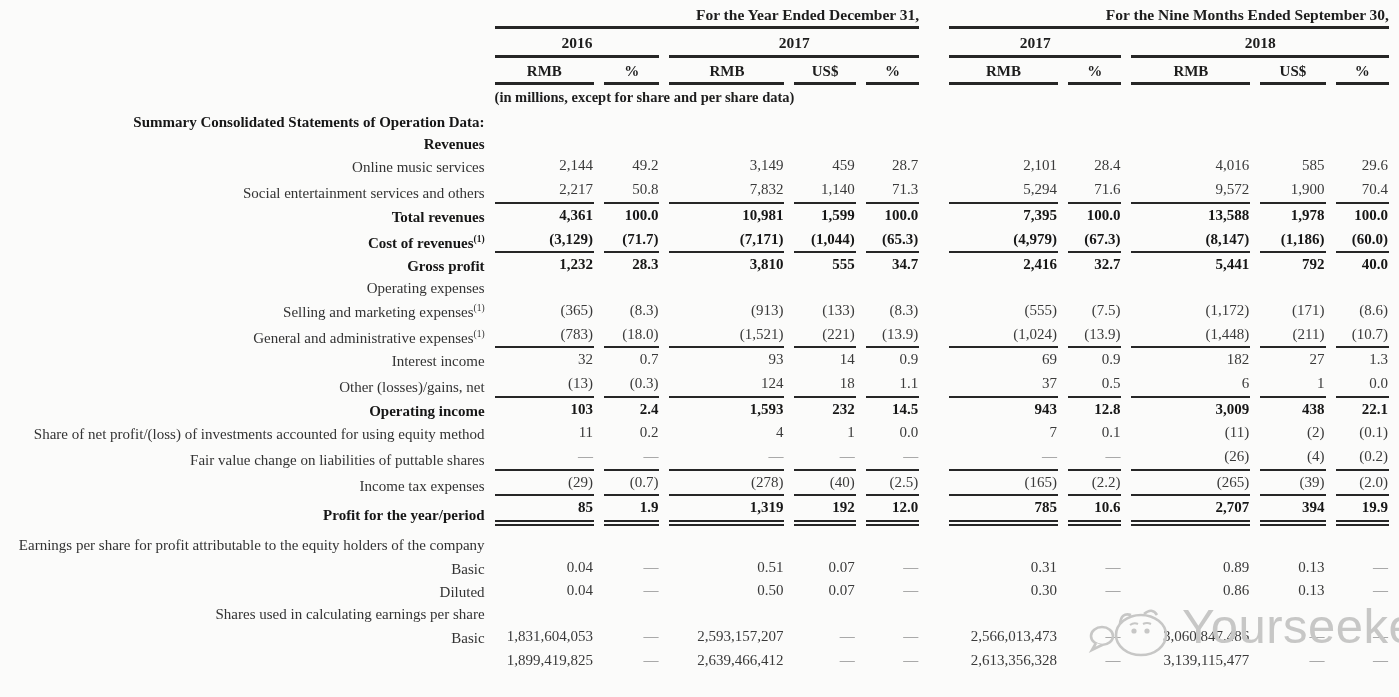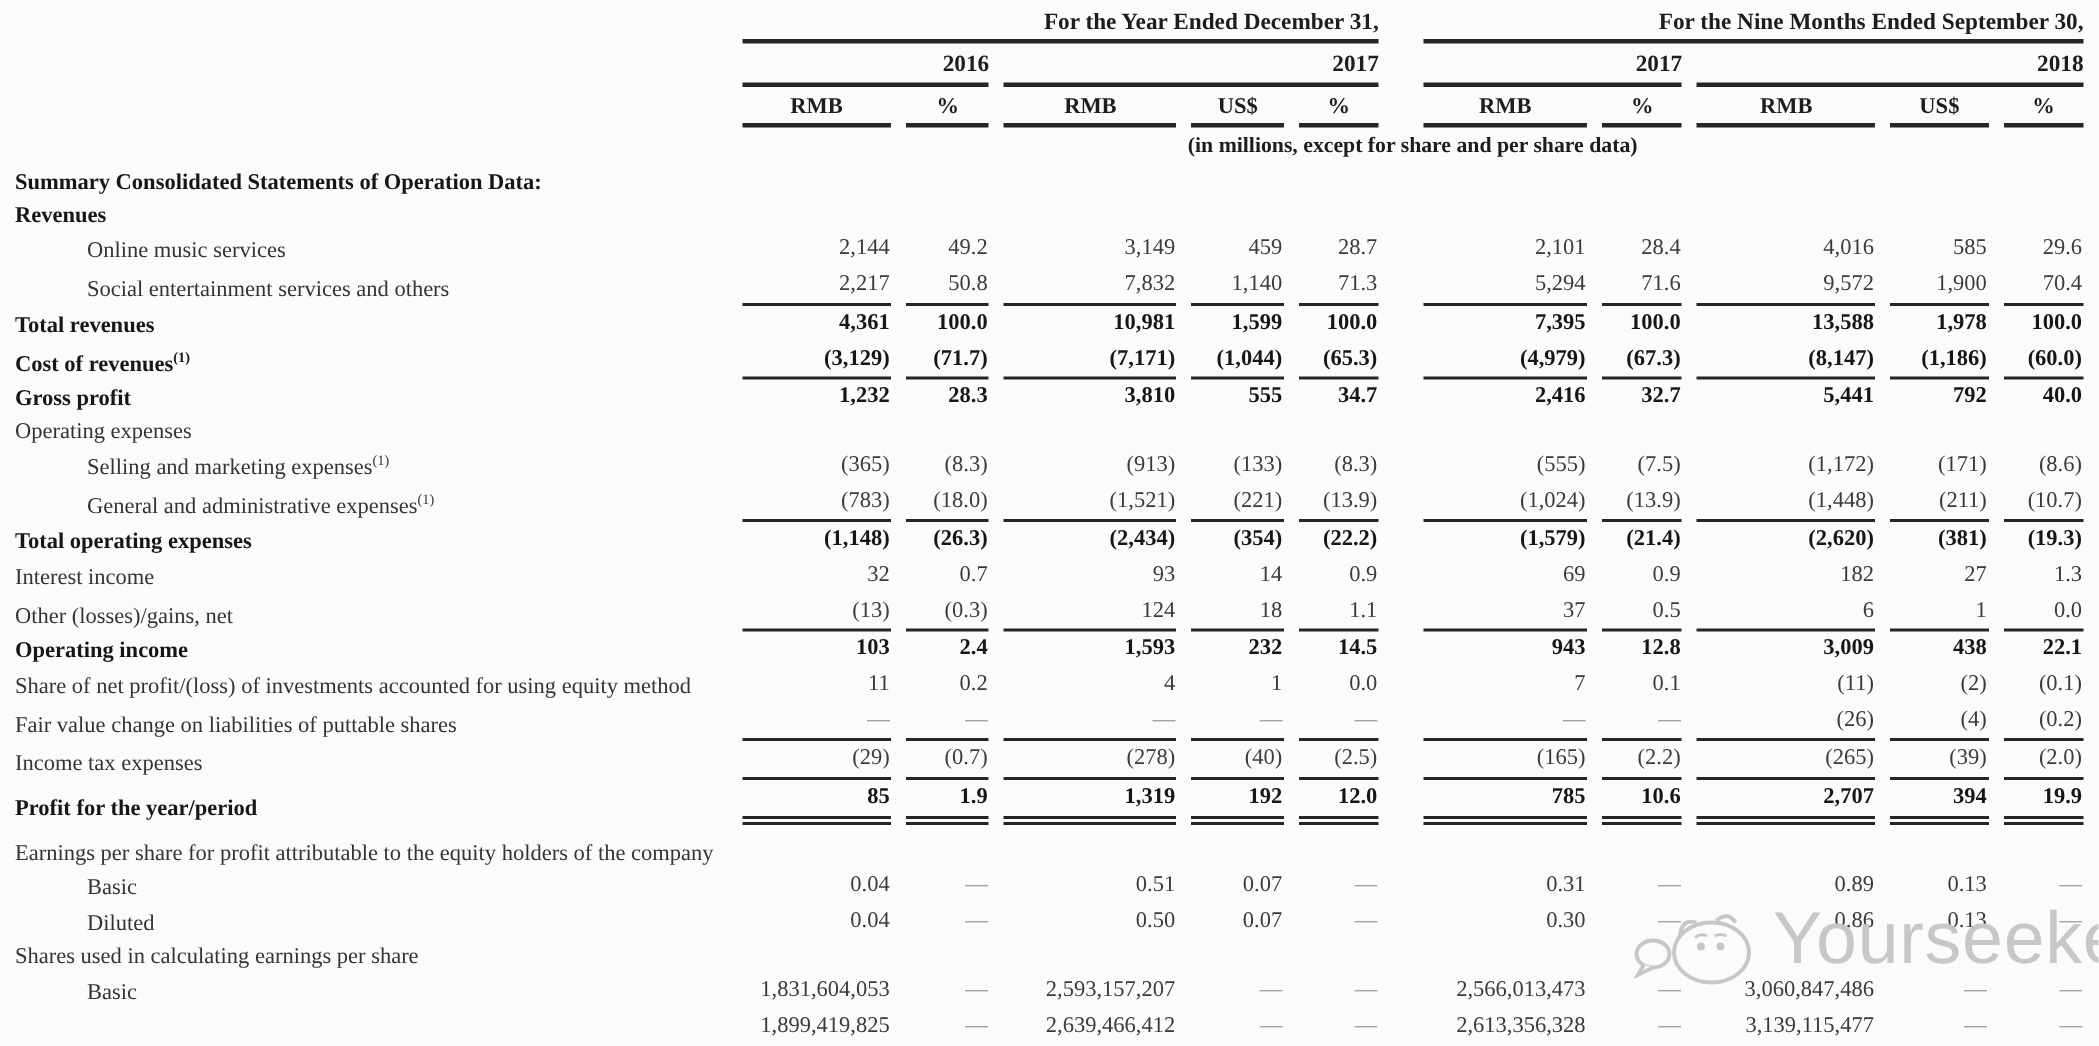--- a/index.html
+++ b/index.html
@@ -2,25 +2,25 @@
 <html><head>
 <meta charset="utf-8">
 <style>
   html,body{margin:0;padding:0;background:#fbfbfa;}
   body{width:1399px;height:697px;overflow:hidden;position:relative;
        font-family:"Liberation Serif","DejaVu Serif",serif;color:#2e2e2e;}
   table{border-collapse:separate;border-spacing:10px 0;table-layout:fixed;margin:4px 0 0 0;}
   th,td{padding:0;vertical-align:bottom;line-height:1.38;font-size:15px;white-space:nowrap;}
   
   th.grp{font-weight:bold;text-align:right;border-bottom:3px solid #262626;font-size:15.5px;padding-bottom:1px;color:#1d1d1d;}
-  th.yr{font-weight:bold;text-align:right;border-bottom:3px solid #262626;font-size:15.5px;padding:3px 0 1px 0;color:#1d1d1d;}
+  th.yr{font-weight:bold;text-align:center;border-bottom:3px solid #262626;font-size:15.5px;padding:3px 0 1px 0;color:#1d1d1d;}
   th.cur{font-weight:bold;text-align:center;border-bottom:3px solid #262626;font-size:15px;padding:3px 0 1px 0;color:#1d1d1d;}
-  th.units{font-weight:bold;text-align:center;font-size:14.5px;padding:2px 0 3px 0;color:#1d1d1d;}
+  th.units{font-weight:bold;text-align:left;font-size:14.5px;padding:2px 0 3px 0;color:#1d1d1d;}
   
-  td.lbl{text-align:left;white-space:normal;color:#333;}
+  td.lbl{text-align:right;white-space:normal;color:#333;}
   td.lbl .hang{display:block;padding-left:28px;text-indent:-28px;}
   td.lbl.ind .hang{padding-left:76px;text-indent:-28px;}
   td.lbl.ind{padding-left:0;}
   td.lbl.ind .hang{margin-left:48px;padding-left:28px;}
   td.num{text-align:right;color:#3a3a3a;padding:1px 1px 2px 0;}
   td.sp{padding:0;}
   tr{height:22px;}
   .b{font-weight:bold;color:#161616 !important;}
   td.ru{border-bottom:2px solid #262626;}
   td.rd{border-bottom:6px double #262626;}
@@ -239,36 +239,20 @@
         <td class="num ru">(221)</td>
         <td class="num ru">(13.9)</td>
         <td class="sp"></td>
         <td class="num ru">(1,024)</td>
         <td class="num ru">(13.9)</td>
         <td class="num ru">(1,448)</td>
         <td class="num ru">(211)</td>
         <td class="num ru">(10.7)</td>
       </tr>
       <tr>
-        <td class="lbl b">
-          <span class="hang">Total operating expenses</span>
-        </td>
-        <td class="num b">(1,148)</td>
-        <td class="num b">(26.3)</td>
-        <td class="num b">(2,434)</td>
-        <td class="num b">(354)</td>
-        <td class="num b">(22.2)</td>
-        <td class="sp"></td>
-        <td class="num b">(1,579)</td>
-        <td class="num b">(21.4)</td>
-        <td class="num b">(2,620)</td>
-        <td class="num b">(381)</td>
-        <td class="num b">(19.3)</td>
-      </tr>
-      <tr>
         <td class="lbl">
           <span class="hang">Interest income</span>
         </td>
         <td class="num">32</td>
         <td class="num">0.7</td>
         <td class="num">93</td>
         <td class="num">14</td>
         <td class="num">0.9</td>
         <td class="sp"></td>
         <td class="num">69</td>

